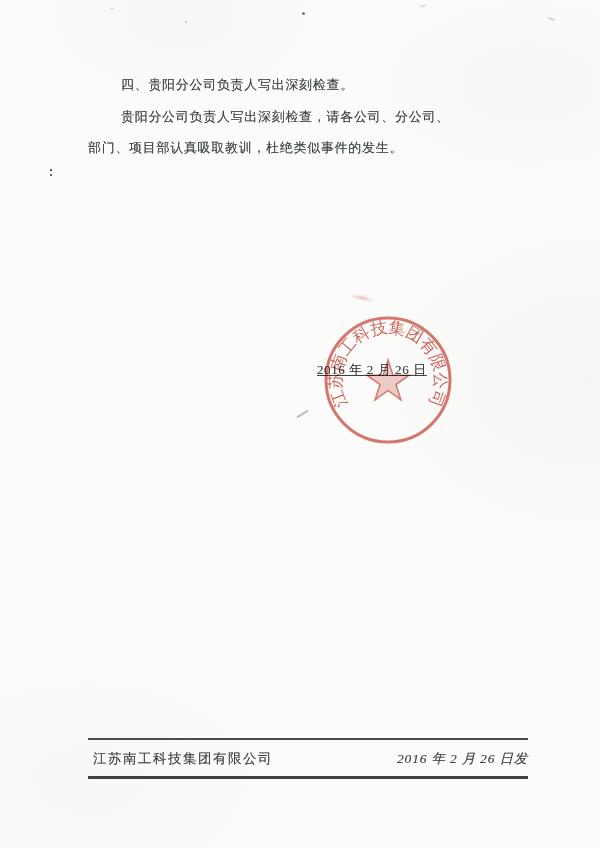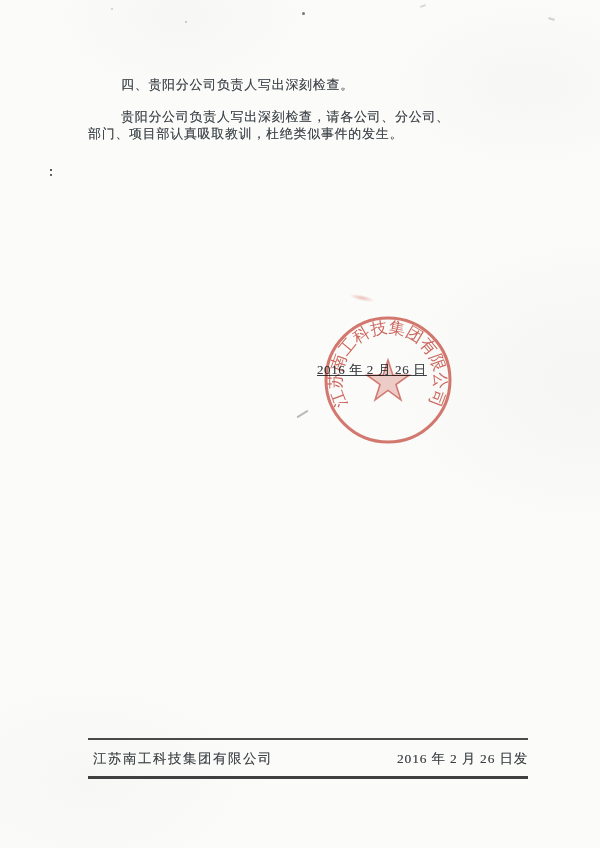--- a/index.html
+++ b/index.html
@@ -19,21 +19,21 @@
     position:absolute;
     margin:0;
     font-size:13px;
     letter-spacing:0.7px;
     color:#3e444a;
     text-shadow:0 0 0.6px rgba(70,75,80,0.55);
     white-space:nowrap;
   }
   .l1{left:121px;top:76px;}
   .l2{left:121px;top:108px;}
-  .l3{left:88px;top:125px;}
+  .l3{left:88px;top:139px;}
 
   .sign-date{
     position:absolute;
     left:317px;top:361px;
     font-size:13px;
     letter-spacing:0.6px;
     color:#3b4045;
     text-shadow:0 0 0.6px rgba(70,75,80,0.5);
     white-space:nowrap;
     z-index:2;
@@ -90,20 +90,21 @@
     text-shadow:0 0 0.5px rgba(70,75,80,0.5);
     padding-left:5px;
     white-space:nowrap;
   }
   .footer-date{
     font-size:13.5px;
     letter-spacing:0.8px;
     color:#3f4347;
     text-shadow:0 0 0.5px rgba(70,75,80,0.5);
     white-space:nowrap;
+    font-style:italic;
   }
 
   .speck{position:absolute;border-radius:50%;}
   .speck.s1{left:302px;top:12px;width:3px;height:3px;background:#777;}
   .speck.s2{left:185px;top:21px;width:2px;height:2px;background:#bdbdb8;}
   .speck.s3{left:111px;top:8px;width:2px;height:2px;background:#ccccc6;}
   .speck.s4{left:50px;top:169px;width:2px;height:2px;background:#55585c;box-shadow:0 5px 0 0 #64676b;border-radius:0;}
   .speck.s5{left:296px;top:413px;width:13px;height:2px;background:#bcbcb5;transform:rotate(-32deg);border-radius:2px;}
   .speck.s6{left:548px;top:18px;width:7px;height:2px;background:#d2d2cc;transform:rotate(18deg);border-radius:2px;}
   .speck.s7{left:420px;top:5px;width:6px;height:2px;background:#d8d8d2;transform:rotate(-20deg);border-radius:2px;}

